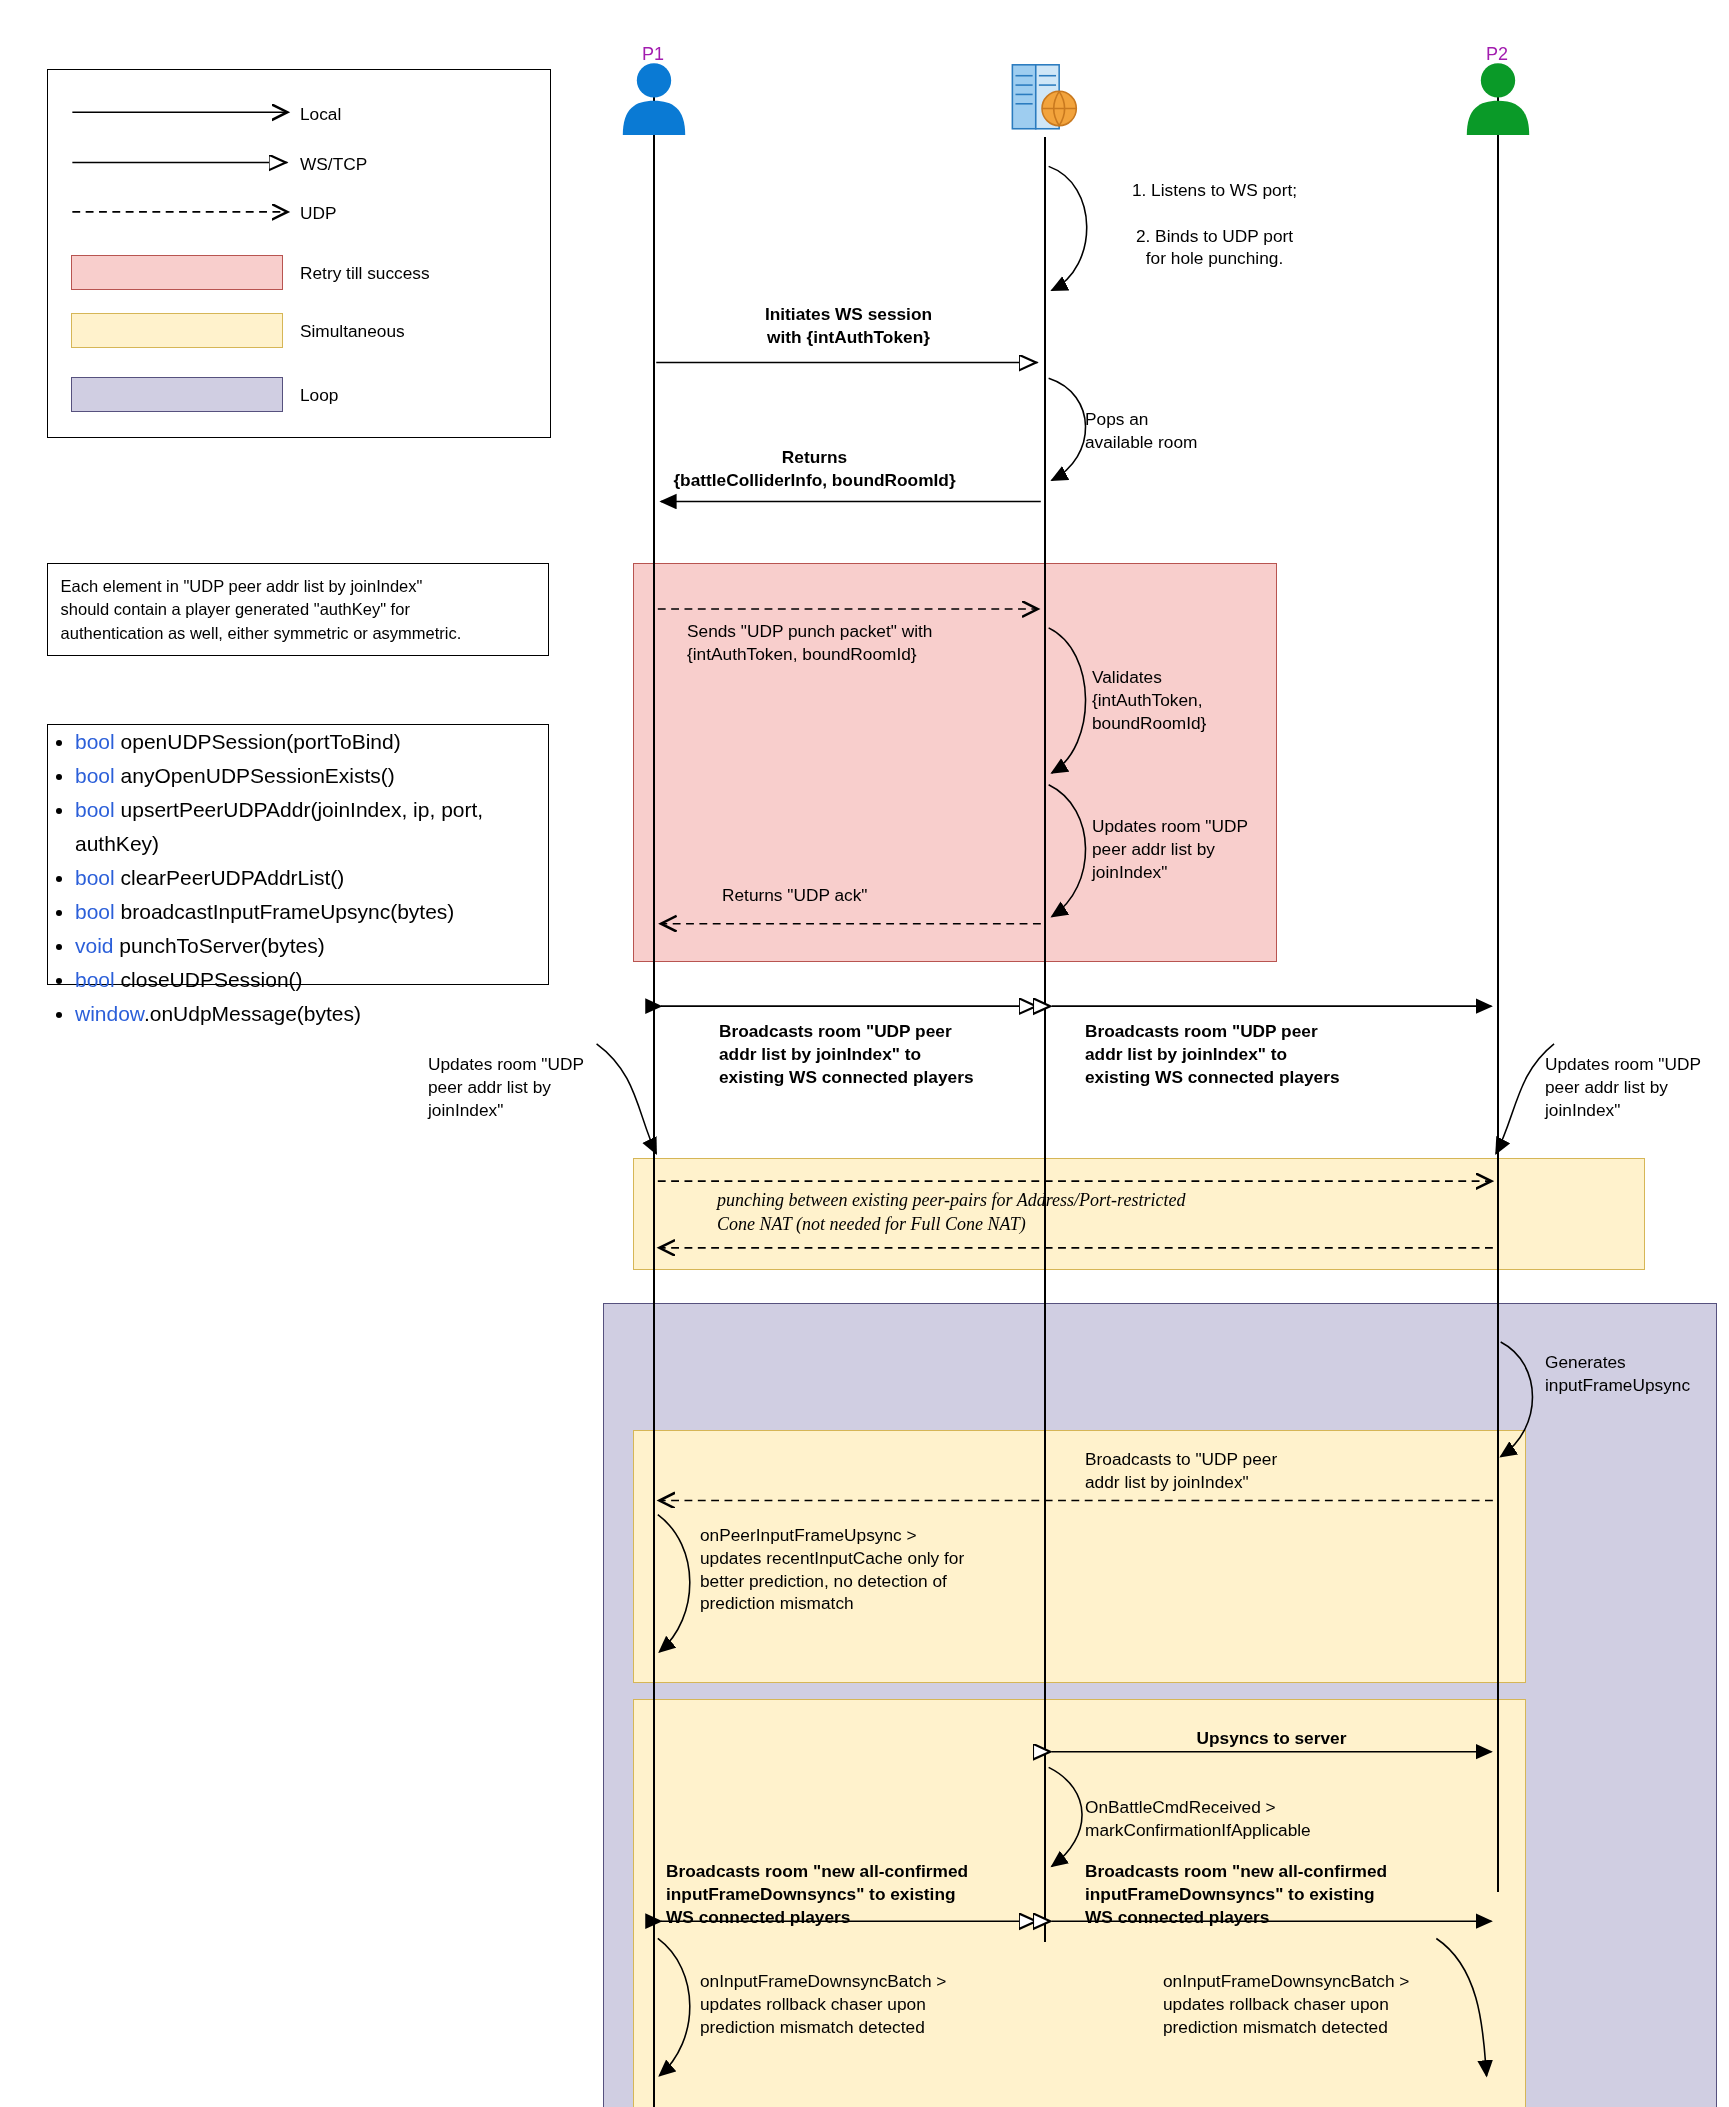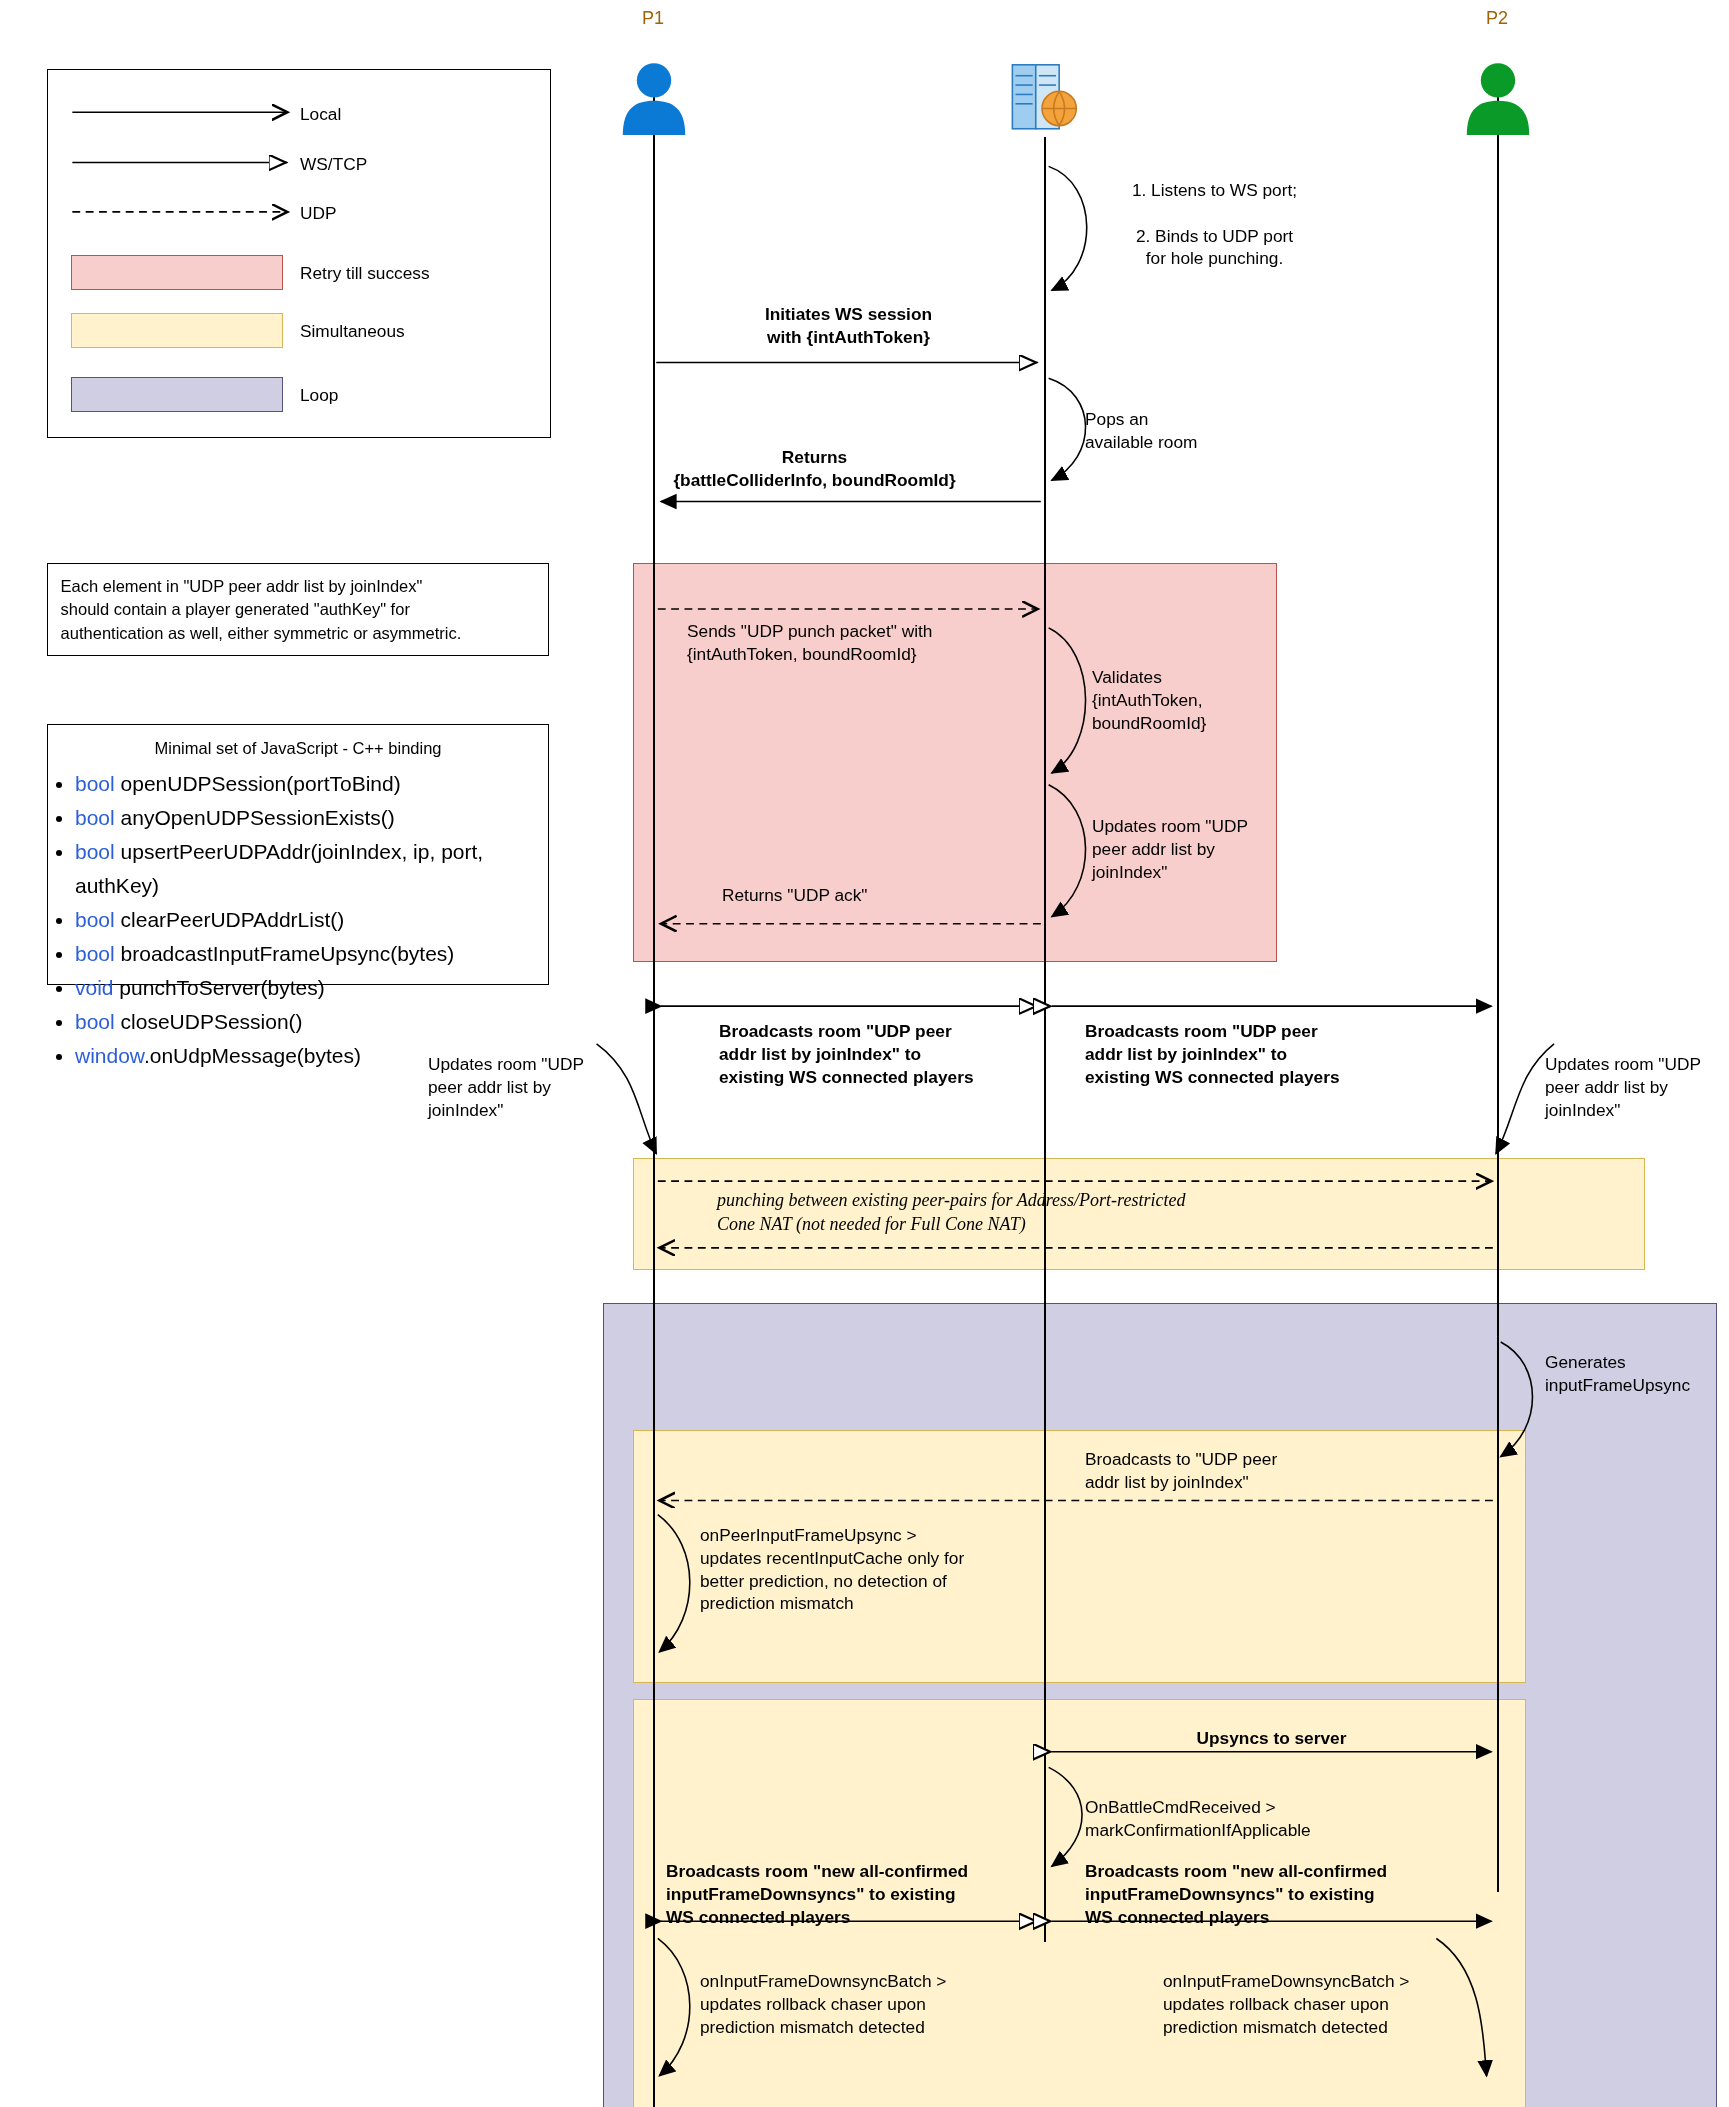--- a/index.html
+++ b/index.html
@@ -1,18 +1,18 @@
 <!DOCTYPE html>
 <html style="font-size:12.6px"><head>
 <meta charset="utf-8">
 <style>
   html,body{margin:0;padding:0;background:#ffffff;}
   body{width:1730px;height:2108px;position:relative;font-family:"Liberation Sans",sans-serif;color:#000;}
   .abs{position:absolute;}
-  .lane-label{font-size:18px;color:#a16207;text-align:center;}
+  .lane-label{font-size:18px;color:#a21caf;text-align:center;margin-top:36px;}
   .txt{font-size:17.3px;line-height:1.32;color:#000;white-space:pre-line;}
   .txt.b{font-weight:bold;}
   .txt.c{text-align:center;}
   .legend-box{position:absolute;border:1.6px solid #000;background:#fff;}
   .swatch{width:212px;height:35px;border:1.6px solid;box-sizing:border-box;}
   .note-box{position:absolute;border:1.6px solid #000;background:#fff;box-sizing:border-box;}
   .phase{position:absolute;box-sizing:border-box;}
   .lifeline{position:absolute;width:1.6px;background:#000;}
   svg{position:absolute;left:0;top:0;overflow:visible;}
   ul.api{margin:0;padding-left:27px;}
@@ -101,21 +101,20 @@
 <div class="abs swatch" style="left:71px;top:377px;background:#d0cee2;border-color:#56517e;"></div>
 <div class="abs txt" style="left:300px;top:384px;">Loop</div>
 
 <div class="note-box" style="left:47px;top:563px;width:502px;height:93px;">
   <div class="txt" style="padding:11px 12.6px;font-size:16.5px;line-height:1.42;">Each element in "UDP peer addr list by joinIndex"
 should contain a player generated "authKey" for
 authentication as well, either symmetric or asymmetric.</div>
 </div>
 
 <div class="note-box" style="left:47px;top:724px;width:502px;height:261px;">
-  <div class="txt c" style="padding:12.6px 0 7.8px 0;font-size:16.5px;">Minimal set of JavaScript - C++ binding</div>
   <ul class="api">
     <li><span class="kw">bool</span><span> openUDPSession(portToBind)</span></li>
     <li><span class="kw">bool</span><span> anyOpenUDPSessionExists()</span></li>
     <li><span class="kw">bool</span><span> upsertPeerUDPAddr(joinIndex, ip, port, authKey)</span></li>
     <li><span class="kw">bool</span><span> clearPeerUDPAddrList()</span></li>
     <li><span class="kw">bool</span><span> broadcastInputFrameUpsync(bytes)</span></li>
     <li><span class="kw">void</span><span> punchToServer(bytes)</span></li>
     <li><span class="kw">bool</span><span> closeUDPSession()</span></li>
     <li><span class="kw">window</span><span>.onUdpMessage(bytes)</span></li>
   </ul>

